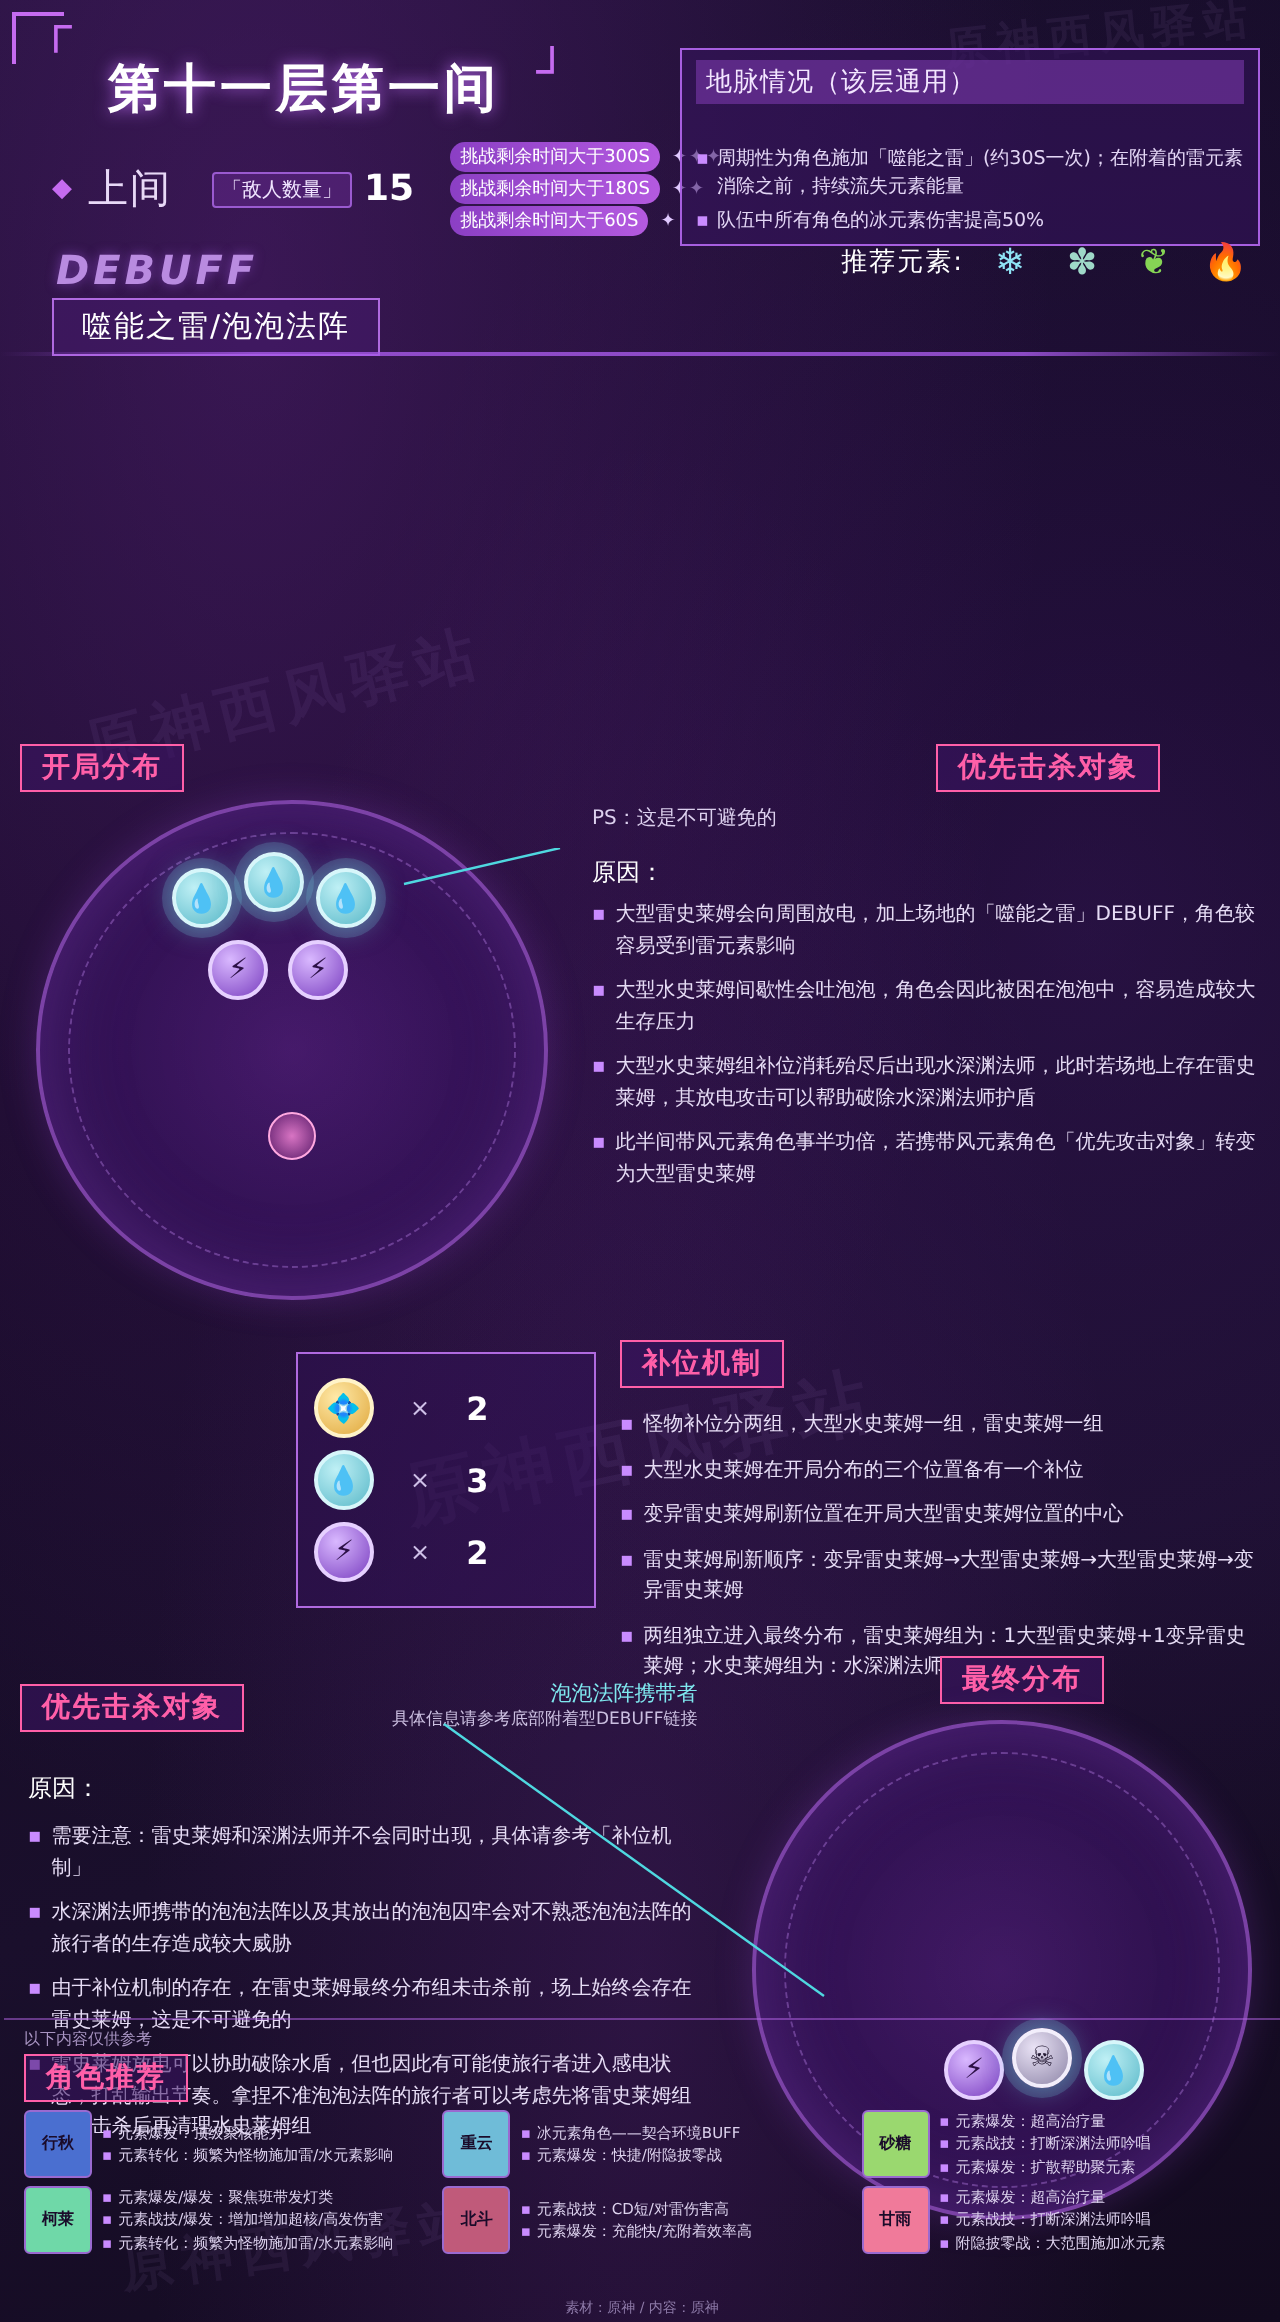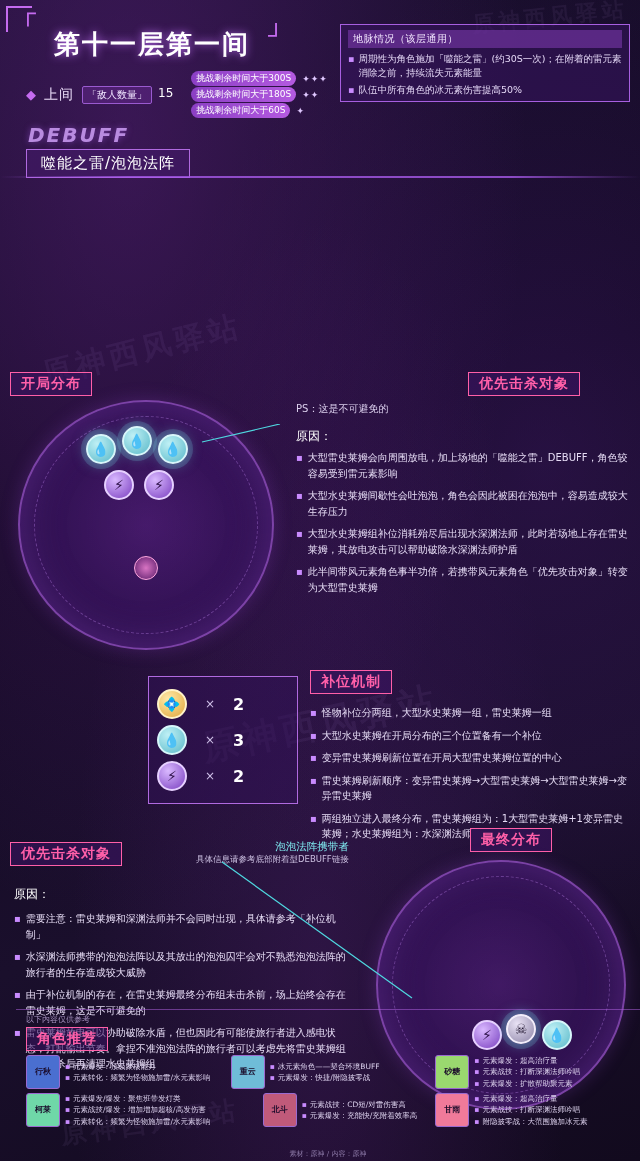--- a/index.html
+++ b/index.html
@@ -40,28 +40,28 @@
   .title-row { display: flex; align-items: flex-start; gap: 10px; }
   .title-main {
     font-size: 26px; font-weight: bold; color: #fff;
     letter-spacing: 2px; text-shadow: 0 0 8px rgba(190,110,245,0.9);
     padding: 2px 6px;
     margin-top: 17px;
   }
   .bracket { color: #c56bf0; font-size: 26px; font-weight: bold; }
   .sub-row { display: flex; align-items: center; gap: 8px; margin-top: 6px; margin-left: 14px; }
   .arrow-ico { color: #c56bf0; font-size: 13px; }
-  .sub-label { font-size: 14px; color: #e8d9f7; letter-spacing: 1px; }
-
-  .enemy-box { display:flex; align-items:flex-start; gap:6px; }
+  .sub-label { font-size: 20px; color: #e8d9f7; letter-spacing: 1px; }
+
+  .enemy-box { display:flex; align-items:center; gap:6px; margin-left:12px; }
   .enemy-tag {
     font-size: 10px; color:#f0e4ff; border:1px solid #9a5ad0;
     padding:1px 4px; border-radius:2px; background:rgba(120,50,170,0.35);
   }
-  .enemy-num { font-size: 12px; font-weight:normal; color:#fff; }
+  .enemy-num { font-size: 18px; font-weight:bold; color:#fff; }
 
   .chal-list { margin-left: 10px; }
   .chal-row { display:flex; align-items:center; gap:6px; margin: 1px 0; }
   .chal-pill {
     font-size: 9px; background: linear-gradient(90deg,#8b3fc4,#b45ae0);
     color:#fff; padding: 1px 5px; border-radius: 8px; white-space:nowrap;
   }
   .stars { font-size:9px; color:#e0c8ff; letter-spacing:1px; }
 
   .debuff-label {
@@ -76,22 +76,22 @@
     background: rgba(70,25,110,0.5);
   }
 
   
   .info-panel {
     position: absolute; right: 10px; top: 24px; width: 290px;
     border: 1px solid #a75fe0; background: rgba(55,20,95,0.55);
     padding: 5px 7px;
   }
   .info-title {
-    font-size: 10px; color:#f3e6ff; background: rgba(130,60,180,0.55);
-    padding: 2px 5px; margin-bottom: 4px; letter-spacing:0.5px;font-family:Liberation Mono, monospace;
+    font-size: 13px; color:#f3e6ff; background: rgba(130,60,180,0.55);
+    padding: 2px 5px; margin-bottom: 21px; letter-spacing:0.5px;font-family:Liberation Mono, monospace;
   }
   .info-item { font-size: 9.5px; line-height: 1.45; color:#e3d6f5; display:flex; gap:4px; }
   .dot { color:#c98bff; }
 
   .elem-row { position:absolute; right: 14px; top: 118px; display:flex; align-items:center; gap: 10px; }
   .elem-label { font-size: 13px; color:#fff; letter-spacing:1px; }
   .elem-ico { width: 26px; height: 26px; display:flex; align-items:center; justify-content:center; font-size:18px; }
 
   .hdr-divider {
     position:absolute; left:0; right:0; top: 176px; height: 2px;
@@ -168,21 +168,21 @@
   .s3 { position:relative; height: 310px; margin-top: 8px; }
   .s3 .lbl1 { position:absolute; left: 10px; top: 4px; }
   .s3 .lbl2 { position:absolute; left: 470px; top: -10px; }
   .carrier-note { position:absolute; left: 196px; top: 2px; text-align:right; }
   .carrier-title { font-size: 10.5px; color:#7fe8ef; }
   .carrier-sub { font-size: 8.5px; color:#cbbfe0; }
   .s3-bullets { position:absolute; left: 14px; top: 48px; width: 340px; }
   .arena2 { position:absolute; right: 14px; top: 22px; width: 250px; height: 250px; }
 
   
-  .s4 { position:absolute; left:16px; right:0; bottom: 0; height: 152px; padding: 4px 10px 6px 10px;
+  .s4 { position:absolute; left:2px; right:0; bottom: 0; height: 152px; padding: 4px 10px 6px 10px;
         border-top: 1px solid rgba(180,100,230,0.5); }
   .s4-note { font-size: 8px; color:#a894c2; margin-bottom: 2px; }
   .s4-grid { display:grid; grid-template-columns: repeat(3, 1fr); gap: 4px 10px; margin-top: 4px; }
   .char { display:flex; gap:5px; align-items:center; }
   .char-av {
     width: 34px; height: 34px; border-radius: 3px; flex:0 0 auto;
     border:1px solid #9a6ad0; display:flex; align-items:center; justify-content:center;
     font-size: 8px; color:#1a0b2a; font-weight:bold; text-align:center; line-height:1.05;
   }
   .char-lines { font-size: 7.5px; line-height: 1.5; color:#ddd2ee; }
@@ -243,20 +243,27 @@
     <div class="info-item">
       <span class="dot">▪</span>
       <span>周期性为角色施加「噬能之雷」(约30S一次)；在附着的雷元素消除之前，持续流失元素能量</span>
     </div>
     <div class="info-item" style="margin-top:3px;">
       <span class="dot">▪</span>
       <span>队伍中所有角色的冰元素伤害提高50%</span>
     </div>
   </div>
 
+  <div class="elem-row">
+    <span class="elem-label">推荐元素:</span>
+    <span class="elem-ico" style="color:#8fe3f5;">❄</span>
+    <span class="elem-ico" style="color:#9fd8c8;">✽</span>
+    <span class="elem-ico" style="color:#86d455;">❦</span>
+    <span class="elem-ico" style="color:#ff7a4a;">🔥</span>
+  </div>
 
   <div class="hdr-divider"></div>
 
   <div class="s1" style="margin-top:182px;">
     <span class="sec-label pink lbl1">开局分布</span>
     <span class="sec-label pink lbl2">优先击杀对象</span>
 
     <div class="arena">
       <div class="arena-ring"></div>
       <div class="arena-ring2"></div>
@@ -446,21 +453,21 @@
               <span>元素战技/爆发：增加增加超核/高发伤害</span>
             </div>
           <div>
               <span class="bd">▪</span>
               <span>元素转化：频繁为怪物施加雷/水元素影响</span>
             </div>
         </div>
       </div>
 
       <div class="char">
-        <div class="char-av" style="background:#c05a7a;margin-left:32px;">北斗</div>
+        <div class="char-av" style="background:#c05a7a;">北斗</div>
         <div class="char-lines">
           <div>
               <span class="bd">▪</span>
               <span>元素战技：CD短/对雷伤害高</span>
             </div>
           <div>
               <span class="bd">▪</span>
               <span>元素爆发：充能快/充附着效率高</span>
             </div>
         </div>

